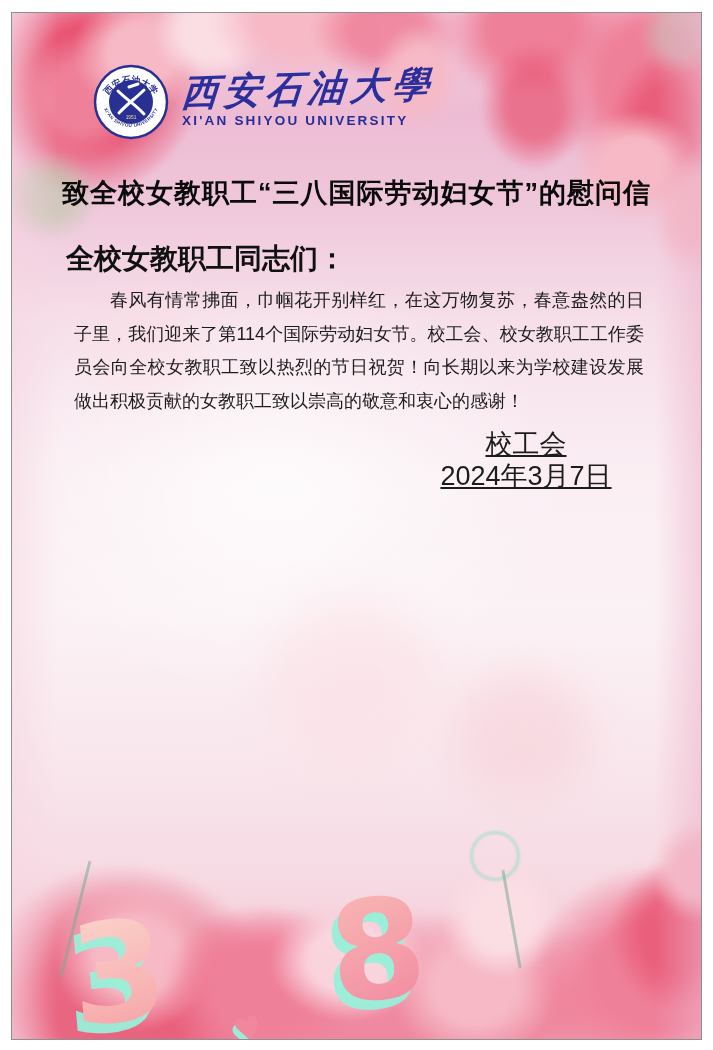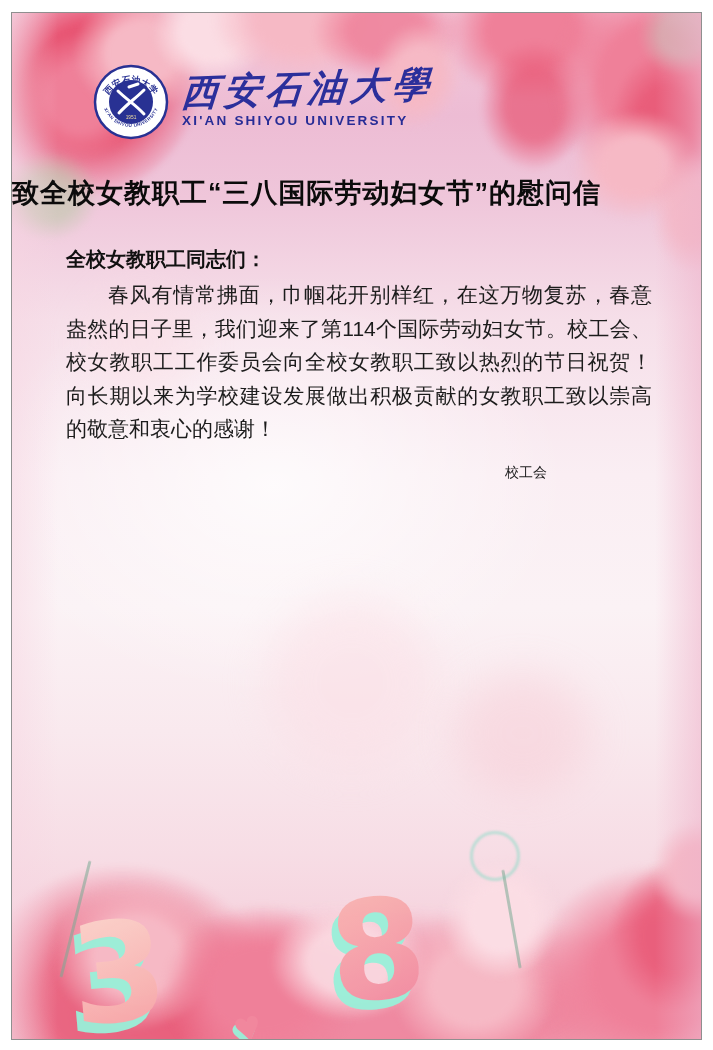--- a/index.html
+++ b/index.html
@@ -32,29 +32,29 @@
   .seal{width:78px;height:78px;flex:0 0 auto;}
   .name-block{margin-left:12px;padding-top:4px;}
   .calli{
     font-family:"DejaVu Serif","Liberation Serif",serif;font-style:italic;font-weight:bold;
     font-size:37px;color:#2b2f9b;letter-spacing:5px;line-height:1.15;
     transform:skewX(-6deg) rotate(-2deg);white-space:nowrap;
   }
   .ename{font-size:13.5px;font-weight:bold;color:#272c96;letter-spacing:2.2px;margin-top:3px;white-space:nowrap;}
   
   .title{
-    position:absolute;left:0;right:0;top:162px;z-index:6;
+    position:absolute;left:0;right:0;top:162px;text-align:center;z-index:6;
     font-size:27px;font-weight:900;color:#0b0b0b;letter-spacing:1px;
   }
   
   .content{position:absolute;left:54px;top:229px;width:586px;z-index:6;color:#1c1c1c;}
-  .salutation{font-size:20px;font-weight:bold;line-height:34px;margin:0 0 2px 0;color:#111;}
-  .para{font-size:21px;line-height:33.5px;text-align:justify;text-justify:inter-ideograph;
-        text-indent:2em;margin:0;}
-  .sig{width:252px;margin:10px 0 0 auto;text-align:center;font-size:14px;line-height:32px;color:#1c1c1c;}
+  .salutation{font-size:28px;font-weight:bold;line-height:34px;margin:0 0 2px 0;color:#111;}
+  .para{font-size:18px;line-height:33.5px;text-align:justify;text-justify:inter-ideograph;
+        text-indent:2em;margin:8px;}
+  .sig{width:252px;margin:10px 0 0 auto;text-align:center;font-size:27px;line-height:32px;color:#1c1c1c;text-decoration:underline;}
   .sig div{white-space:nowrap;}
   
   .festival{position:absolute;left:58px;top:878px;z-index:3;transform:rotate(-5deg);opacity:.95;}
   .fest-layer{font-family:"DejaVu Sans",sans-serif;font-weight:800;font-size:138px;line-height:1;letter-spacing:58px;white-space:nowrap;}
   .fest-shadow{position:absolute;left:-7px;top:9px;color:#99f0d9;}
   .fest-main{position:relative;background:linear-gradient(160deg,#fcd9cf 0%,#f8aeae 45%,#ef7f9d 100%);
              -webkit-background-clip:text;background-clip:text;color:transparent;}
   .heart{position:absolute;left:158px;top:106px;font-size:46px;color:#f2889e;
          text-shadow:-4px 5px 0 #99f0d9;transform:rotate(-8deg);}
 </style>
@@ -131,16 +131,17 @@
     </div>
   </div>
 
   <div class="title">致全校女教职工“三八国际劳动妇女节”的慰问信</div>
 
   <div class="content">
     <p class="salutation">全校女教职工同志们：</p>
     <p class="para">春风有情常拂面，巾帼花开别样红，在这万物复苏，春意盎然的日子里，我们迎来了第114个国际劳动妇女节。校工会、校女教职工工作委员会向全校女教职工致以热烈的节日祝贺！向长期以来为学校建设发展做出积极贡献的女教职工致以崇高的敬意和衷心的感谢！</p>
     <div class="sig">
       <div>校工会</div>
+      <div>2024年3月7日</div>
     </div>
   </div>
 
 </div>
 
 </body></html>

